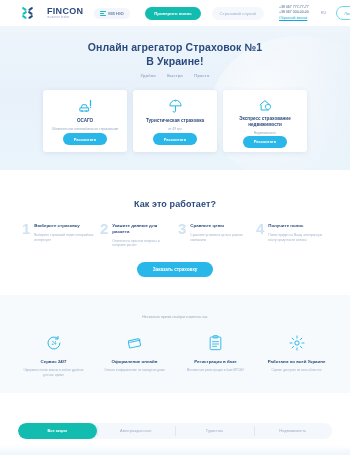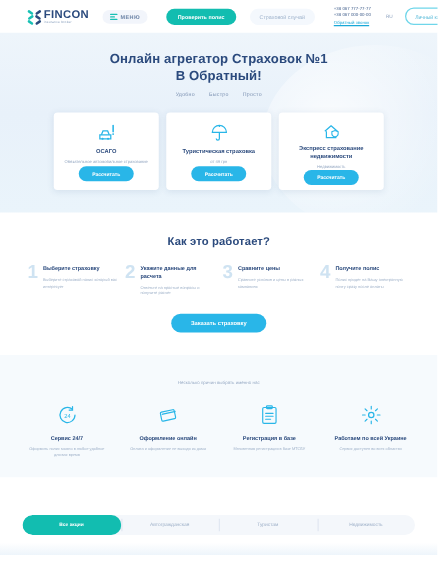--- a/index.html
+++ b/index.html
@@ -17,21 +17,21 @@
   .header {
     height: 26px;
     background: #ffffff;
     display: flex;
     align-items: center;
     padding: 0 6px;
     gap: 5px;
     position: relative;
     z-index: 20;
   }
-  .logo { display: flex; align-items: flex-end; gap: 2px; margin-left: 16px; }
+  .logo { display: flex; align-items: flex-start; gap: 14px; margin-left: 16px; }
   .logo-mark { width: 11px; height: 11px; position: relative; }
   .logo-mark i {
     position: absolute; display: block; background: #18c0b4; height: 1.5px; border-radius: 1px;
   }
   .logo-mark i:nth-child(1){ left:0; top:1px; width:5px; transform: rotate(35deg); }
   .logo-mark i:nth-child(2){ left:0; top:5px; width:5px; transform: rotate(-35deg); }
   .logo-mark i:nth-child(3){ left:0; top:9px; width:5px; transform: rotate(35deg); }
   .logo-mark i:nth-child(4){ right:0; top:1px; width:5px; transform: rotate(-35deg); background:#2b4a7d;}
   .logo-mark i:nth-child(5){ right:0; top:5px; width:5px; transform: rotate(35deg); background:#2b4a7d;}
   .logo-mark i:nth-child(6){ right:0; top:9px; width:5px; transform: rotate(-35deg); background:#2b4a7d;}
@@ -209,21 +209,21 @@
       <div class="callback">Обратный звонок</div>
     </div>
 
     <div class="lang">RU</div>
     <div class="btn-cabinet">Личный кабинет</div>
   </div>
 
   <div class="hero">
     <div class="hero-title">
       <div>Онлайн  агрегатор Страховок №1</div>
-      <div>В Обратный!</div>
+      <div>В Украине!</div>
     </div>
     <div class="hero-sub">
       <span>Удобно</span>
       <span>Быстро</span>
       <span>Просто</span>
     </div>
 
     <div class="cards">
 
       <div class="card">
@@ -264,21 +264,21 @@
           </svg>
         </div>
         <div class="card-title">Экспресс страхование недвижимости</div>
         <div class="card-desc">Недвижимость</div>
         <div class="card-btn">Рассчитать</div>
       </div>
 
     </div>
   </div>
 
-  <div class="section" style="padding-top:18px;">
+  <div class="section" style="padding-top:18px;margin-top:11px;">
     <div class="sec-title">Как это работает?</div>
 
     <div class="steps">
       <div class="step">
         <div class="step-num">1</div>
         <div class="step-body">
           <div class="step-title">Выберите страховку</div>
           <div class="step-desc">Выберите страховой полис который вас интересует</div>
         </div>
       </div>

